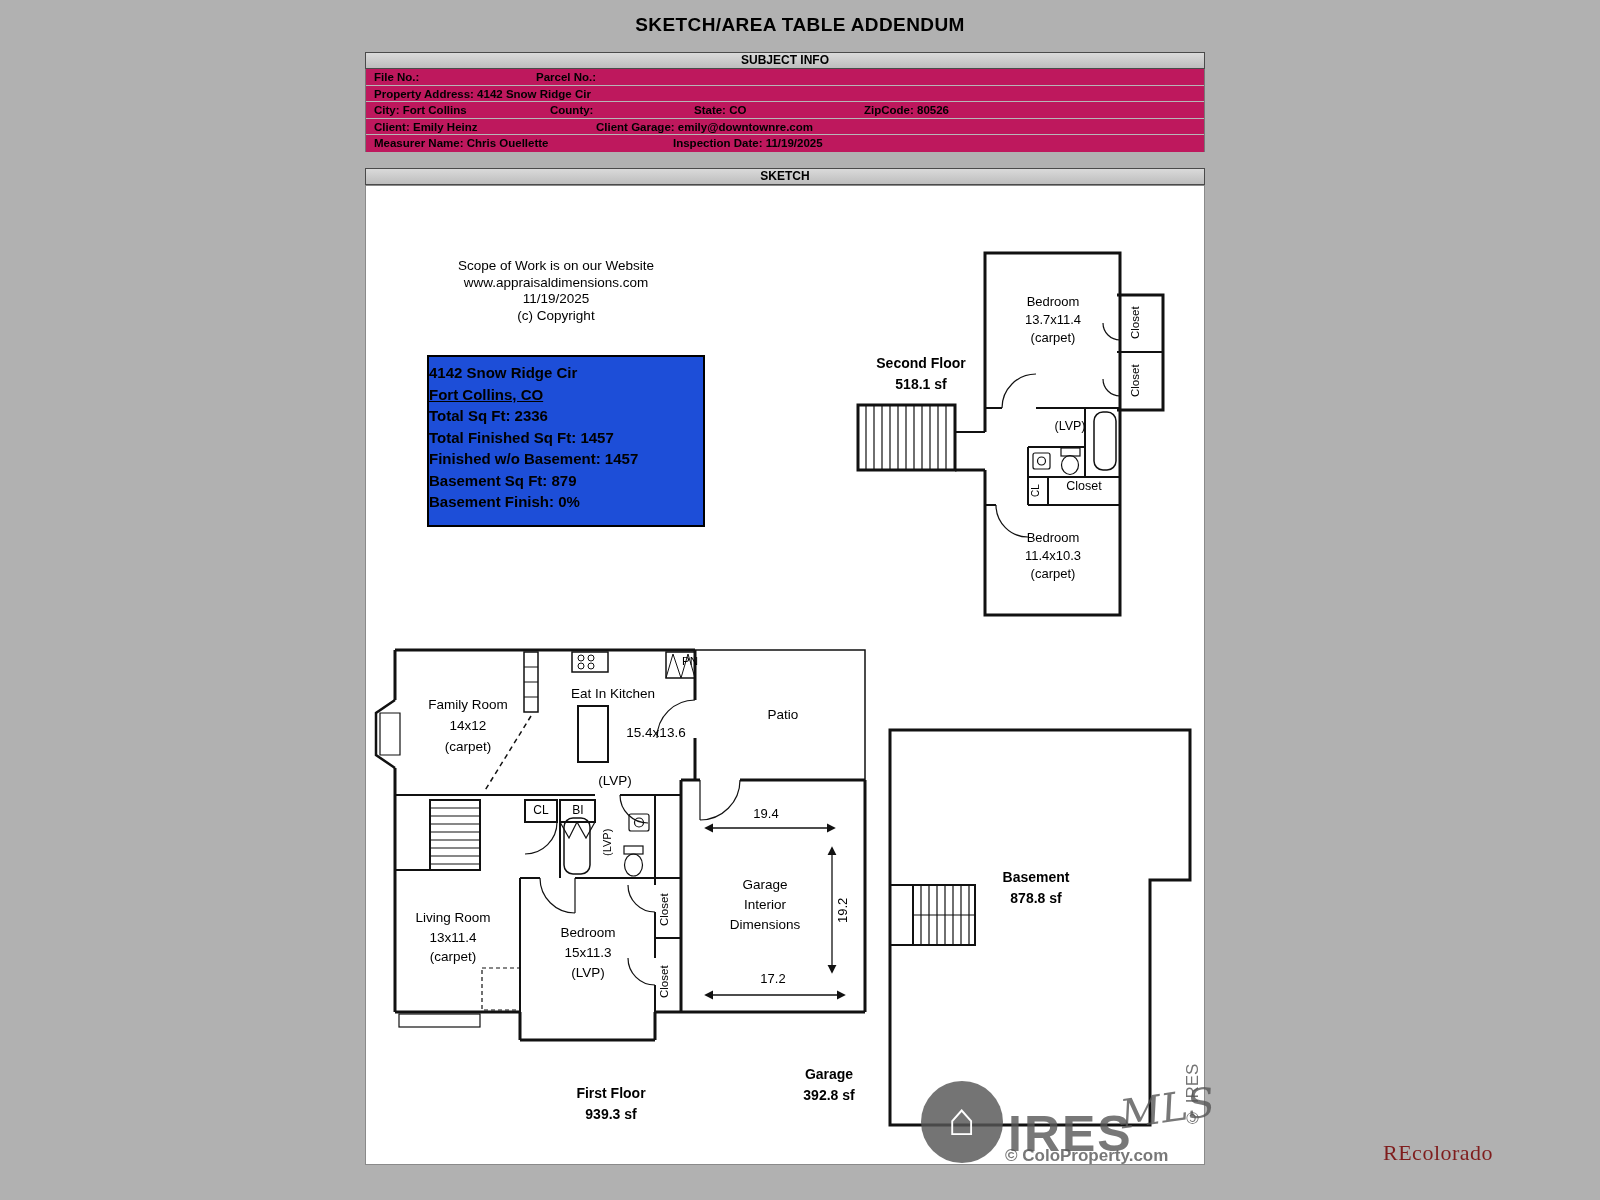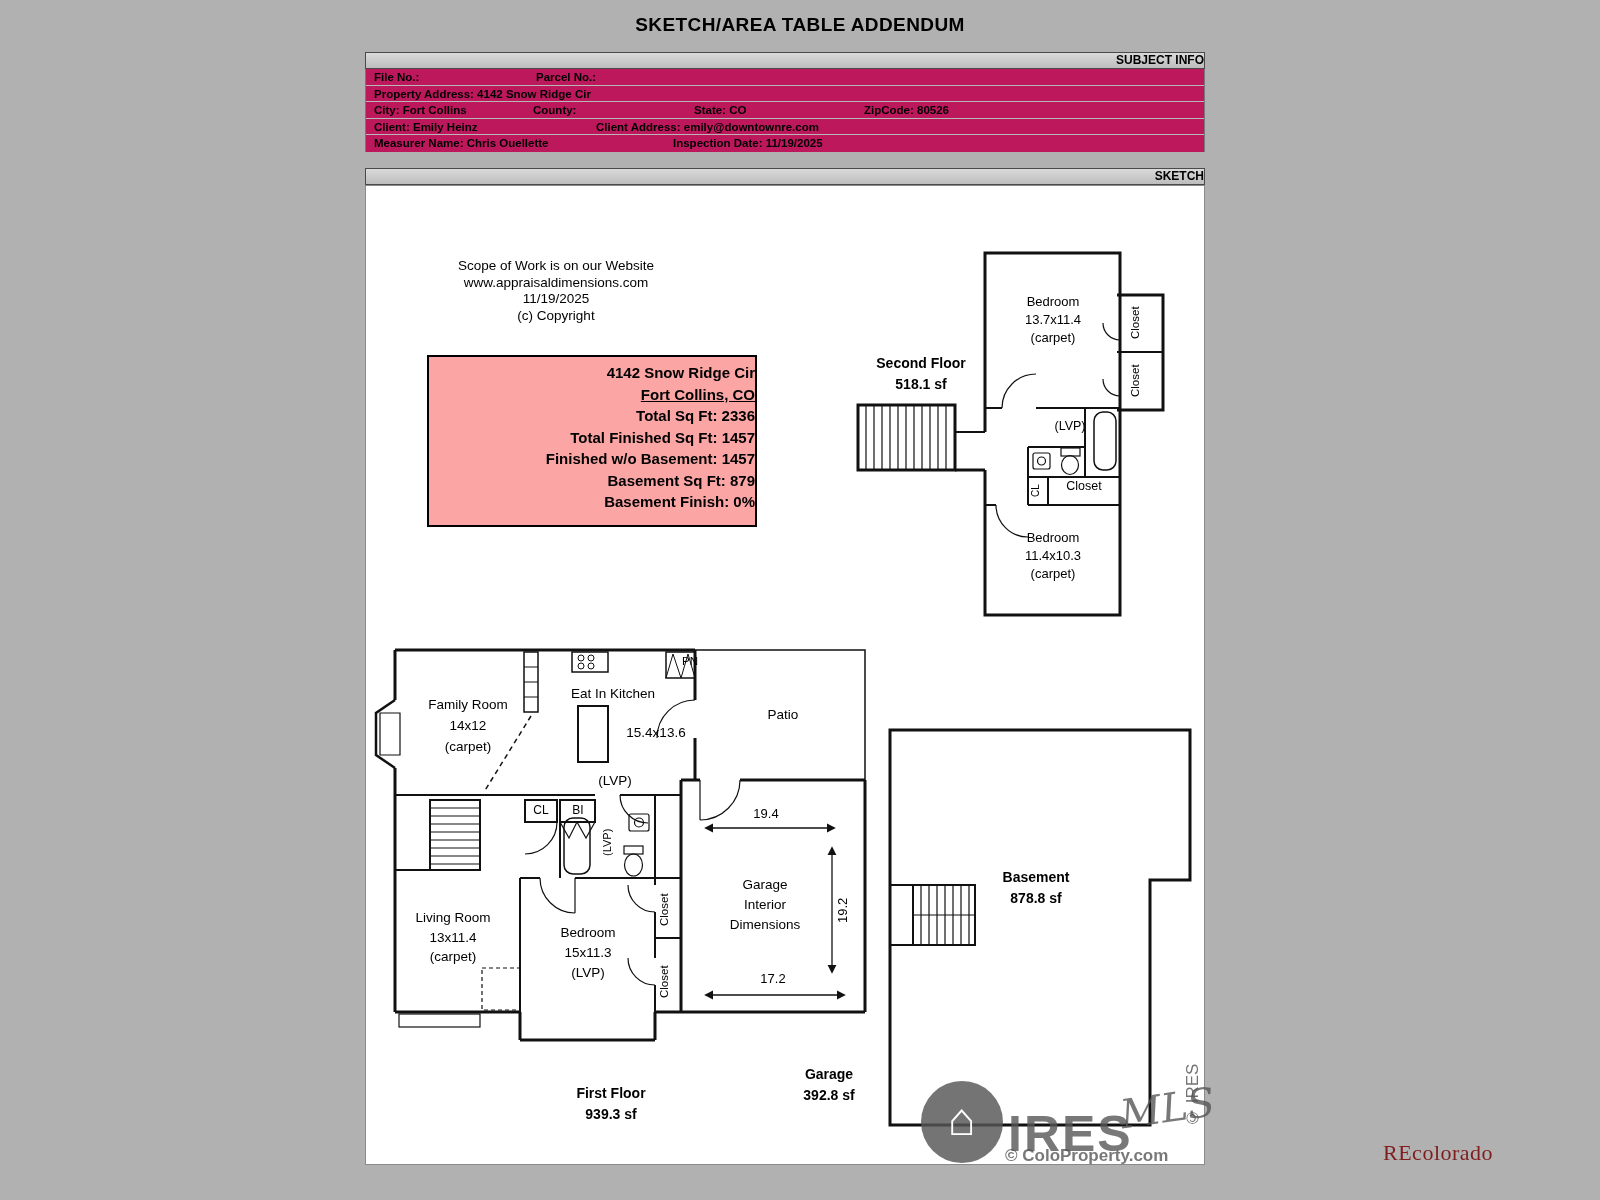--- a/index.html
+++ b/index.html
@@ -2,35 +2,35 @@
 <html><head>
 <meta charset="utf-8">
 <style>
   html,body{margin:0;padding:0;background:#b1b1b1;}
   #stage{position:relative;width:1600px;height:1200px;background:#b1b1b1;overflow:hidden;
          font-family:"Liberation Sans",sans-serif;color:#000;}
   .title{position:absolute;left:0;top:14px;width:100%;text-align:center;
          font-size:19px;font-weight:700;letter-spacing:.4px;}
   .bar{position:absolute;left:365px;width:840px;height:17px;box-sizing:border-box;
        background:linear-gradient(#dadada,#bdbdbd);border:1px solid #4a4a4a;
-       text-align:right;font-size:12px;font-weight:700;line-height:15px;}
+       text-align:center;font-size:12px;font-weight:700;line-height:15px;}
   .table{position:absolute;left:365px;top:69px;width:840px;background:#be185d;box-sizing:border-box;
          border-left:1px solid #777;border-right:1px solid #777;}
   .trow{position:relative;height:16.5px;border-bottom:1px solid #b7b7b7;box-sizing:border-box;}
   .trow:last-child{border-bottom:none;}
   .tcell{position:absolute;top:2px;font-size:11.5px;font-weight:700;white-space:nowrap;}
   .canvas{position:absolute;left:365px;top:185px;width:840px;height:980px;background:#fff;
           border:1px solid #8a8a8a;box-sizing:border-box;}
   svg.lines{position:absolute;left:0;top:0;width:1600px;height:1200px;pointer-events:none;}
   .lbl{position:absolute;font-size:13.5px;line-height:21px;text-align:center;white-space:nowrap;}
   .bold{font-weight:700;margin-top:40px;}
   .u{text-decoration:underline;}
-  .sum{position:absolute;left:427px;top:355px;width:330px;height:172px;border:2px solid #000;
-       box-sizing:border-box;text-align:right;font-weight:700;font-size:15px;line-height:21.5px;
-       padding-top:5px;background:#fca5a5;}
+  .sum{position:absolute;left:427px;top:355px;width:278px;height:172px;border:2px solid #000;
+       box-sizing:border-box;text-align:left;font-weight:700;font-size:15px;line-height:21.5px;
+       padding-top:5px;background:#1d4ed8;}
   .rot{position:absolute;writing-mode:vertical-rl;transform:rotate(180deg);
        font-size:11.5px;line-height:14px;text-align:center;white-space:nowrap;display:block;}
   .wm{color:rgba(84,84,84,.82);}
   .wm-circle{position:absolute;width:82px;height:82px;border-radius:50%;
              background:rgba(86,86,86,.82);text-align:center;}
   .wm-circle span{color:#fff;font-size:46px;line-height:76px;}
   .wm-ires{position:absolute;font-size:50px;font-weight:700;letter-spacing:2px;
            color:rgba(86,86,86,.8);margin-top:15px;}
   .wm-mls{position:absolute;font-family:"DejaVu Serif",serif;font-style:italic;font-size:40px;
           color:rgba(86,86,86,.8);transform:rotate(-8deg);}
@@ -52,27 +52,27 @@
   <div class="table">
     <div class="trow">
       <span class="tcell" style="left:8px">File No.:</span>
       <span class="tcell" style="left:170px">Parcel No.:</span>
     </div>
     <div class="trow">
       <span class="tcell" style="left:8px">Property Address: 4142 Snow Ridge Cir</span>
     </div>
     <div class="trow">
       <span class="tcell" style="left:8px">City: Fort Collins</span>
-      <span class="tcell" style="left:167px">County:</span>
+      <span class="tcell" style="left:184px">County:</span>
       <span class="tcell" style="left:328px">State: CO</span>
       <span class="tcell" style="left:498px">ZipCode: 80526</span>
     </div>
     <div class="trow">
       <span class="tcell" style="left:8px">Client: Emily Heinz</span>
-      <span class="tcell" style="left:230px">Client Address: emily@downtownre.com</span>
+      <span class="tcell" style="left:230px">Client Garage: emily@downtownre.com</span>
     </div>
     <div class="trow">
       <span class="tcell" style="left:8px">Measurer Name: Chris Ouellette</span>
       <span class="tcell" style="left:307px">Inspection Date: 11/19/2025</span>
     </div>
   </div>
 
   <div class="bar" style="top:168px">
     <span>SKETCH</span>
   </div>

